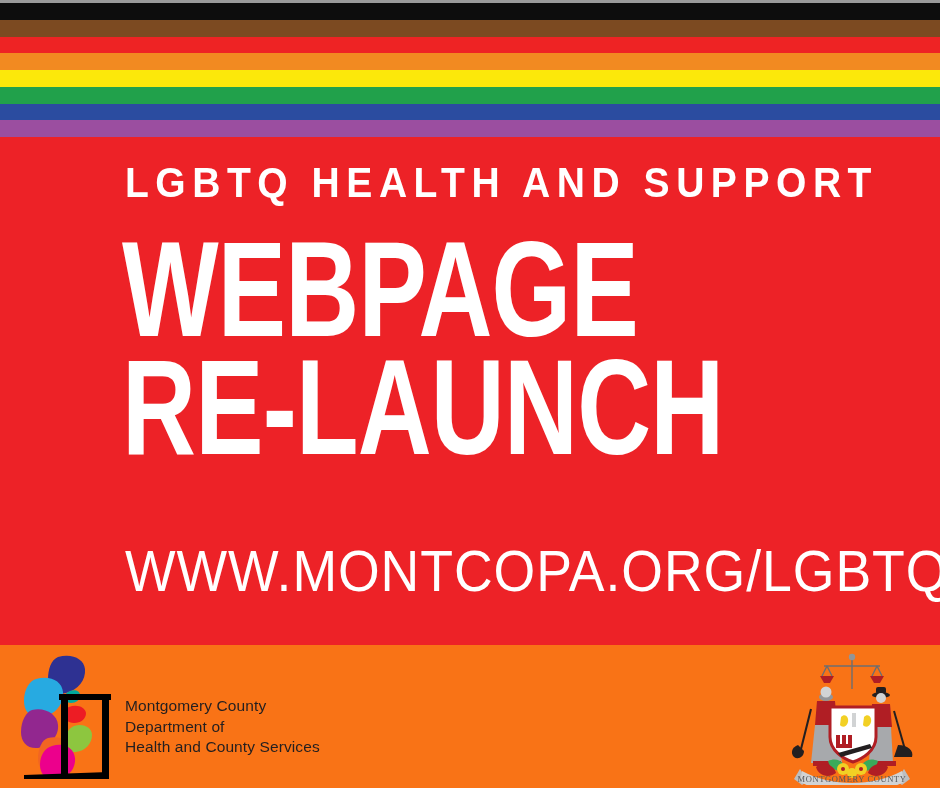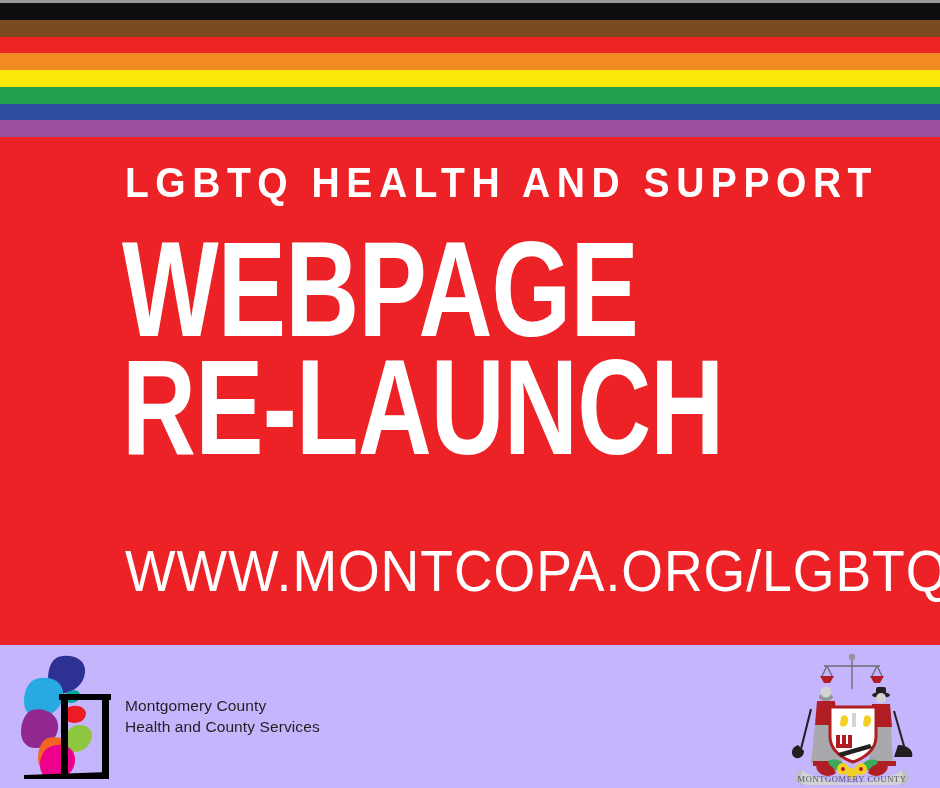--- a/index.html
+++ b/index.html
@@ -95,21 +95,21 @@
     transform-origin: left top;
   }
 
   
   #footer {
     position: absolute;
     left: 0;
     top: 645px;
     width: 940px;
     height: 143px;
-    background: #c4b5fd;
+    background: #f97316;
   }
 
   
   #hhs-logo {
     position: absolute;
     left: 12px;
     top: 8px;
     width: 300px;
     height: 130px;
   }
@@ -189,20 +189,21 @@
         <g fill="#000000">
           <rect x="49" y="45" width="7" height="78"></rect>
           <rect x="90" y="45" width="7" height="78"></rect>
           <rect x="47" y="41" width="52" height="6"></rect>
           <path d="M12 122 L97 119 L97 126 L12 126 Z"></path>
         </g>
       </svg>
 
       <div id="hhs-wordmark">
         <div>Montgomery County</div>
+        <div>Department of</div>
         <div>Health and County Services</div>
       </div>
     </div>
 
     <svg id="county-seal" viewBox="0 0 132 136">
 
       <g stroke="#6D6E71" stroke-width="1.4" fill="none">
         <line x1="66" y1="8" x2="66" y2="40"></line>
         <line x1="38" y1="17" x2="94" y2="17"></line>
         <line x1="41" y1="17" x2="36" y2="27"></line>

